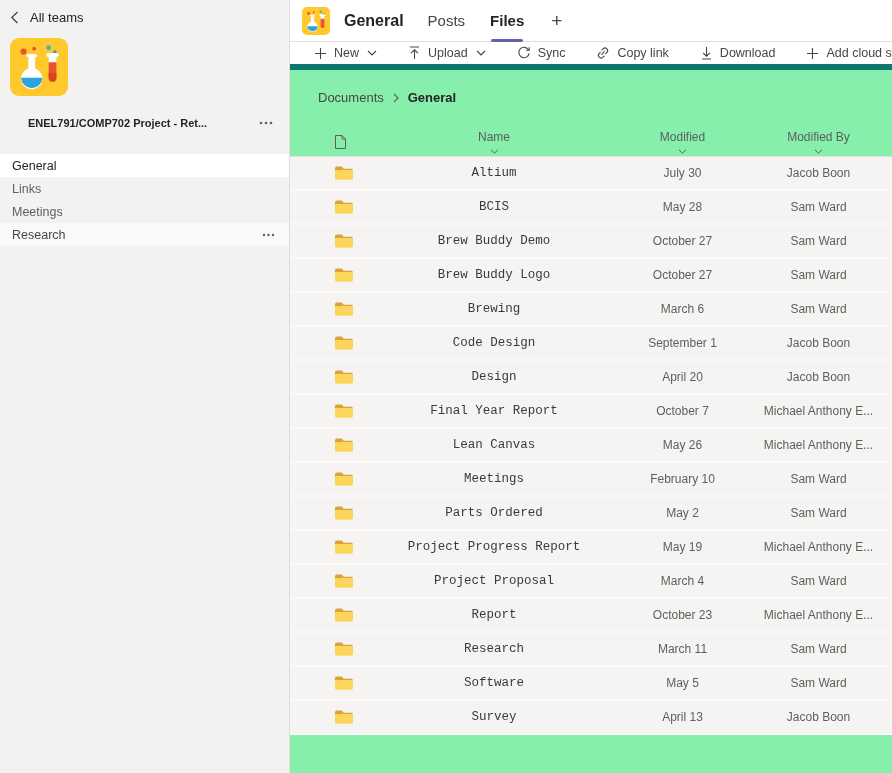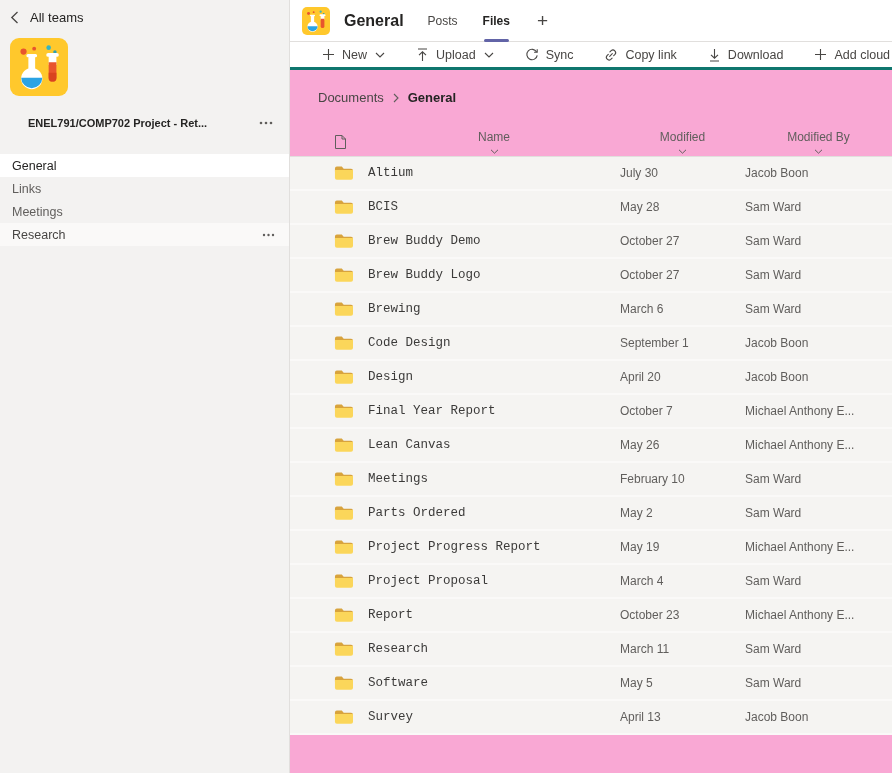--- a/index.html
+++ b/index.html
@@ -54,43 +54,43 @@
     display: flex; align-items: center; padding-left: 12px; flex-shrink: 0;
   }
   .mini-avatar {
     width: 28px; height: 28px; border-radius: 5px;
     background: #FFC82C; overflow: hidden; flex-shrink: 0;
   }
   .channel-title { font-size: 16px; font-weight: bold; margin: 0 24px 0 14px; }
   .tabs { display: flex; align-items: center; height: 42px; }
   .tab {
     position: relative; height: 42px; line-height: 42px;
-    margin-right: 25px; font-size: 12px; color: #484644; cursor: pointer;
+    margin-right: 25px; font-size: 15px; color: #484644; cursor: pointer;
     white-space: nowrap;
   }
   .tab.active { color: #252423; font-weight: bold; }
   .tab.active::after {
     content: ""; position: absolute; left: 1px; right: 1px; bottom: 0;
     height: 3px; background: #6264A7; border-radius: 2px;
   }
   .add-tab { font-size: 19px; font-weight: 300; color: #484644; cursor: pointer; margin-left: 2px; }
 
   .toolbar {
-    height: 28px; background: #fff; border-bottom: 3px solid #0f766e;
-    display: flex; align-items: center; padding-left: 32px; gap: 31px;
+    height: 28px; background: #fff; border-bottom: 6px solid #0f766e;
+    display: flex; align-items: center; padding-left: 24px; gap: 31px;
     flex-shrink: 0; white-space: nowrap; overflow: hidden;
   }
   .tool-btn {
     display: flex; align-items: center; gap: 7px;
     font-size: 12.5px; color: #484644; cursor: pointer;
   }
   .tool-btn svg { flex-shrink: 0; }
   .chev-dn { margin-left: 1px; }
 
-  .content { flex: 1; background: #f9a8d4; overflow: hidden; }
+  .content { flex: 1; background: #86efac; overflow: hidden; text-align: center; }
 
   .breadcrumb {
     display: flex; align-items: center; gap: 9px;
     margin: 20px 0 0 28px; font-size: 13px; color: #484644;
   }
   .breadcrumb .crumb-current { font-weight: bold; color: #252423; }
 
   .grid-row {
     display: grid;
     grid-template-columns: 78px 252px 125px auto;

